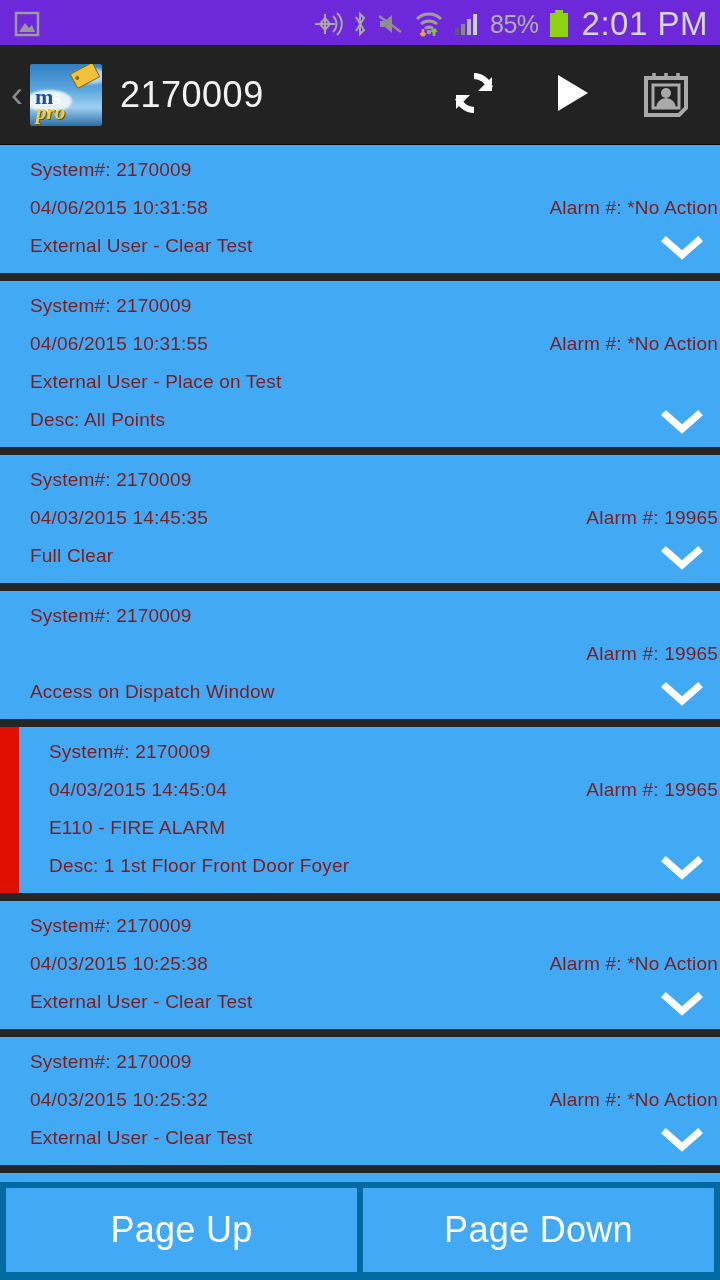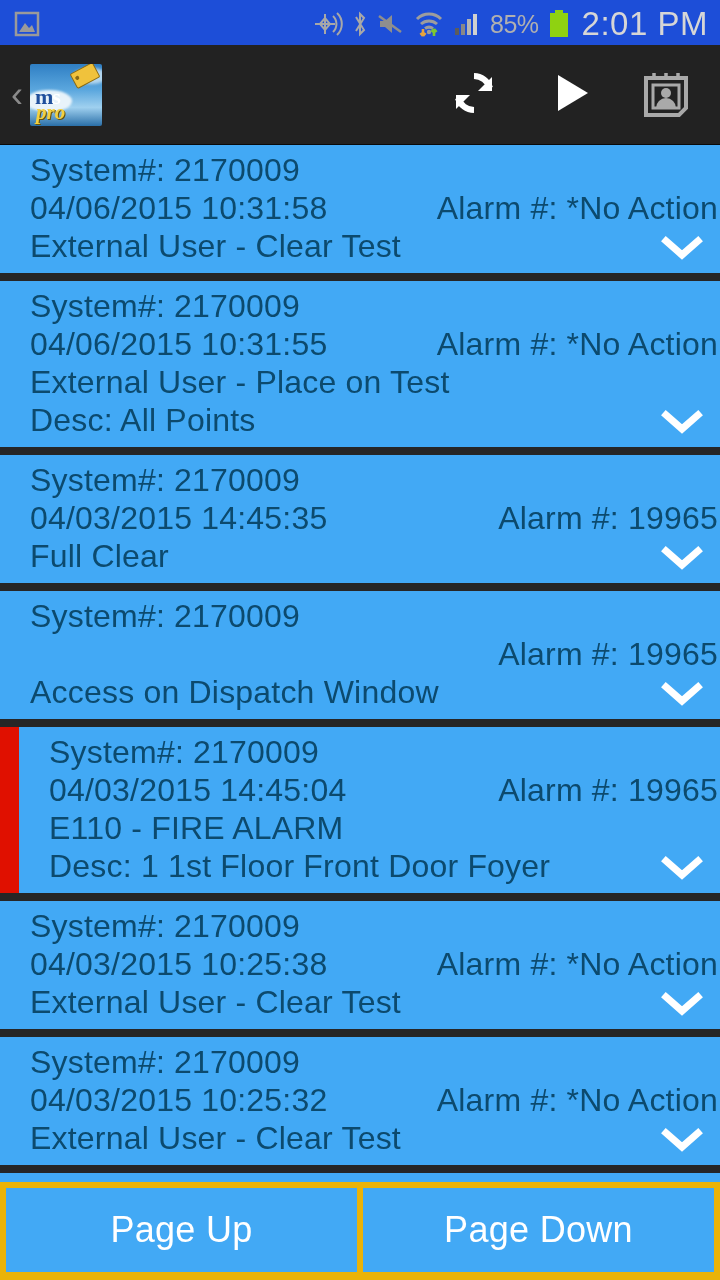--- a/index.html
+++ b/index.html
@@ -6,21 +6,21 @@
   html, body {
     width:720px; height:1280px;
     background:#1c1c1c;
     font-family:"Liberation Sans", sans-serif;
     overflow:hidden;
   }
   #app { position:relative; width:720px; height:1280px; background:#262626; display:flex; flex-direction:column; }
 
   
   .statusbar {
-    height:45px; flex:0 0 45px; background:#1d4ed8;
+    height:45px; flex:0 0 45px; background:#6d28d9;
     display:flex; align-items:center; padding:3px 12px 0 14px;
     color:#b8b8b8;
   }
   .sb-left { display:flex; align-items:center; gap:8px; }
   .sb-right { margin-left:auto; display:flex; align-items:center; gap:9px; }
   .sb-ico { display:flex; align-items:center; justify-content:center; }
   .sb-battpct { font-size:25px; color:#b0b0b0; letter-spacing:-0.5px; }
   .sb-time { font-size:33px; color:#d6d6d6; letter-spacing:0.5px; margin-left:3px; }
 
   
@@ -55,28 +55,28 @@
 
   
   .listwrap { flex:1 1 auto; overflow:hidden; background:#262626; position:relative; }
   .row {
     position:relative; background:#42a9f5; margin-bottom:8px;
     display:flex; padding:0;
   }
   .row.alarm { }
   .row .redbar { width:19px; flex:0 0 19px; background:#e01000; }
   .row .body { flex:1 1 auto; position:relative; padding:6px 0 8px 30px; }
-  .line { color:#0c4a6e; font-size:32px; line-height:38px; letter-spacing:0.2px;
+  .line { color:#7f1d1d; font-size:19px; line-height:38px; letter-spacing:0.2px;
           white-space:nowrap; }
   .line.meta { display:flex; align-items:baseline;gap:45px; }
   .line.meta .alarm { margin-left:auto; padding-right:2px; }
   .chev { position:absolute; right:16px; bottom:10px; width:44px; height:30px; }
 
   
-  .bottombar { flex:0 0 98px; height:98px; background:#eab308;
+  .bottombar { flex:0 0 98px; height:98px; background:#0369a1;
                display:flex; align-items:flex-end; gap:6px; padding:6px 6px 8px 6px; }
   .pgbtn { flex:1 1 50%; height:100%; background:#42a9f5; border:none;
            color:#ffffff; font-size:36px; font-family:"Liberation Sans", sans-serif;
            letter-spacing:0.3px; display:flex; align-items:center; justify-content:center; }
 </style>
 </head>
 <body>
 
 <div id="app">
 
@@ -140,20 +140,21 @@
 
   <div class="appbar">
     <div class="back-chev">‹</div>
     <div class="applogo">
       <div class="cloud2"></div>
       <div class="cloud"></div>
       <div class="tag"></div>
       <div class="ms">m<i>s</i></div>
       <div class="pro">pro</div>
     </div>
+    <div class="appbar-title">2170009</div>
     <div class="appbar-actions">
       <div class="act">
         <span>
           <svg width="52" height="52" viewBox="0 0 52 52">
             <path d="M26 9 A17 17 0 0 1 42 21" fill="none" stroke="#ffffff" stroke-width="6"></path>
             <path d="M44 10 L44 24 L30 24 Z" fill="#ffffff"></path>
             <path d="M26 43 A17 17 0 0 1 10 31" fill="none" stroke="#ffffff" stroke-width="6"></path>
             <path d="M8 42 L8 28 L22 28 Z" fill="#ffffff"></path>
           </svg>
         </span>

